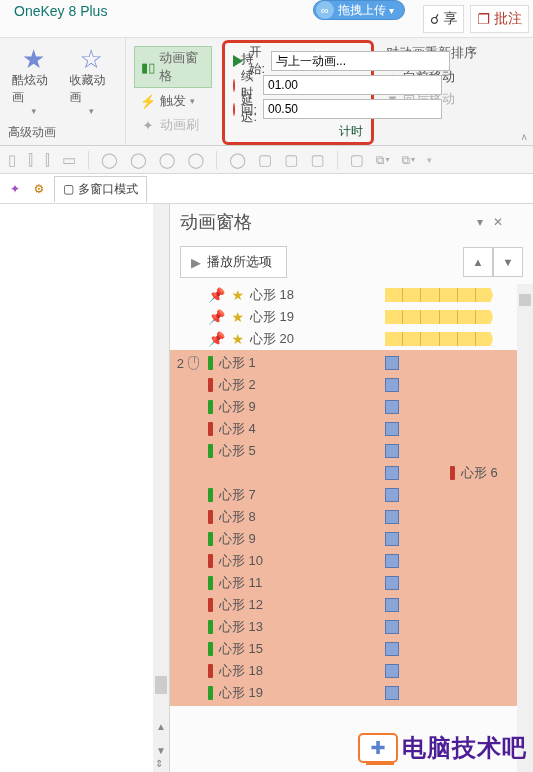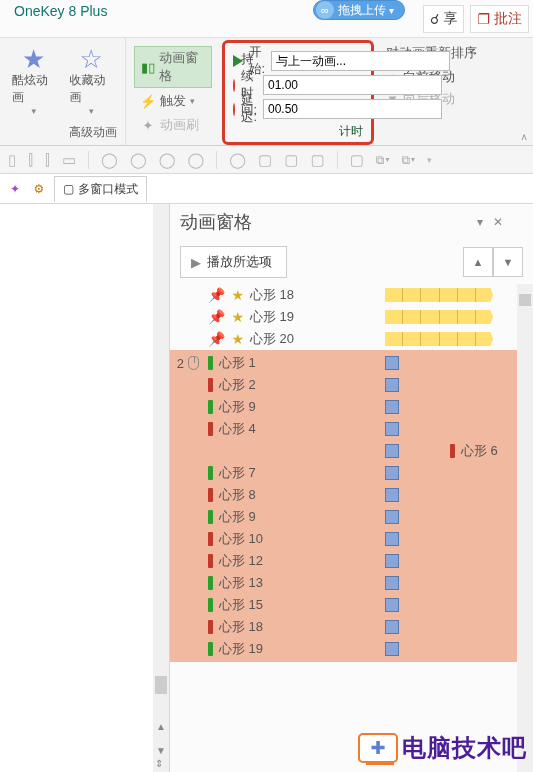--- a/index.html
+++ b/index.html
@@ -91,21 +91,21 @@
       position: relative;
     }
     .ribbon-group {
       padding: 4px 8px 2px;
       display: flex;
       flex-direction: column;
       border-right: 1px solid #e0e0e0;
       height: 100%;
     }
     .ribbon-group-label {
-      text-align: right;
+      text-align: left;
       font-size: 12px;
       color: #606060;
       margin-top: auto;
       padding-bottom: 2px;
     }
     .ribbon-icons {
       display: flex;
       gap: 6px;
       align-items: flex-start;
     }
@@ -706,20 +706,27 @@
       <div class="box"></div>
     </div>
             </div>
             <div class="row" style="position: relative;">
     <span class="redbar"></span>
     <span class="label">心形 4</span>
     <div class="timeline blue">
       <div class="box"></div>
     </div>
             </div>
+            <div class="row" style="position: relative;">
+    <span class="greenbar"></span>
+    <span class="label">心形 5</span>
+    <div class="timeline blue">
+      <div class="box"></div>
+    </div>
+            </div>
             <div class="row" style="position: relative; justify-content: flex-end;">
     <span class="redbar"></span>
     <span class="label">心形 6</span>
     <div class="timeline blue">
       <div class="box"></div>
     </div>
             </div>
             <div class="row" style="position: relative;">
     <span class="greenbar"></span>
     <span class="label">心形 7</span>
@@ -737,20 +744,27 @@
             <div class="row" style="position: relative;">
     <span class="greenbar"></span>
     <span class="label">心形 9</span>
     <div class="timeline blue">
       <div class="box"></div>
     </div>
             </div>
             <div class="row" style="position: relative;">
     <span class="redbar"></span>
     <span class="label">心形 10</span>
+    <div class="timeline blue">
+      <div class="box"></div>
+    </div>
+            </div>
+            <div class="row" style="position: relative;">
+    <span class="greenbar"></span>
+    <span class="label">心形 11</span>
     <div class="timeline blue">
       <div class="box"></div>
     </div>
             </div>
             <div class="row" style="position: relative;">
     <span class="redbar"></span>
     <span class="label">心形 12</span>
     <div class="timeline blue">
       <div class="box"></div>
     </div>

